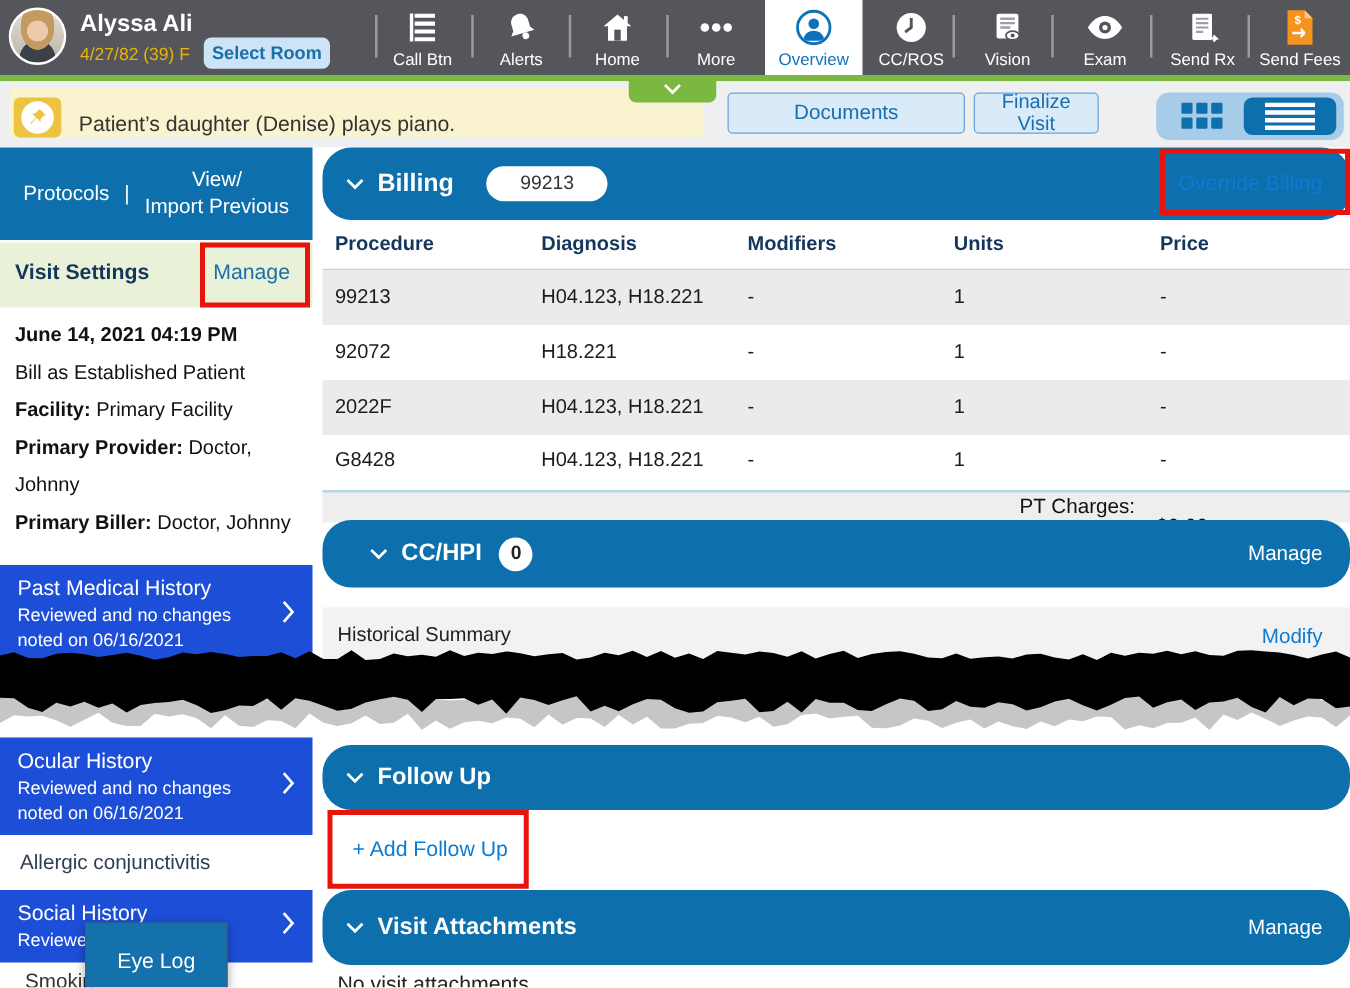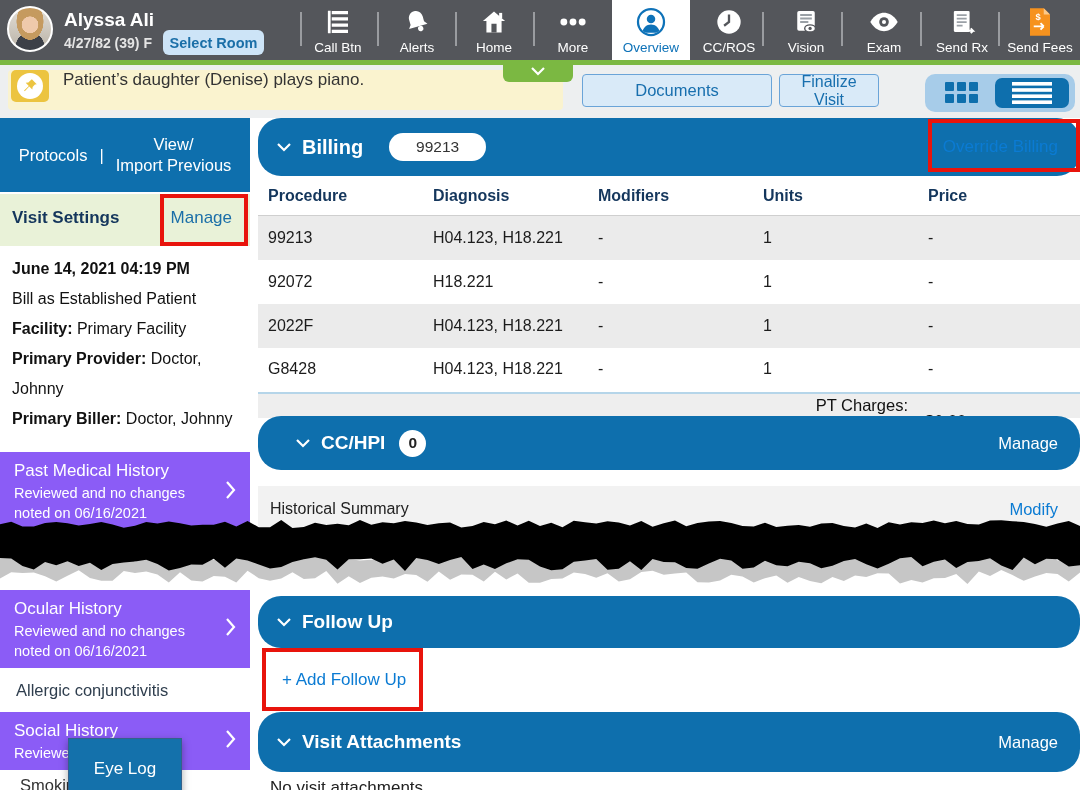--- a/index.html
+++ b/index.html
@@ -9,37 +9,37 @@
   
   .topbar{position:absolute;left:0;top:0;width:1080px;height:60px;background:#54565b;}
   .avatar{position:absolute;left:7px;top:6px;width:46px;height:46px;border-radius:50%;
           border:2.5px solid #fff;box-sizing:border-box;
           background:
            radial-gradient(circle at 50% 40%, #efc9ab 0 25%, transparent 26%),
            radial-gradient(ellipse at 50% 32%, #c59a5f 0 45%, transparent 46%),
            radial-gradient(circle at 50% 92%, #3c4048 0 32%, transparent 33%),
            linear-gradient(180deg,#e3ded6,#b9b2a6);}
   .pt-name{position:absolute;left:64px;top:9px;color:#fff;font-size:19px;font-weight:bold;}
-  .pt-dob{position:absolute;left:64px;top:35px;color:#e5e5e5;font-size:14px;font-weight:bold;}
+  .pt-dob{position:absolute;left:64px;top:35px;color:#eab308;font-size:14px;}
   .select-room{position:absolute;left:163px;top:30px;width:101px;height:25px;background:#cde4f7;
           border:none;border-radius:6px;color:#1b6fa8;font-size:14.5px;font-weight:600;
           font-family:inherit;display:flex;align-items:center;justify-content:center;cursor:pointer;}
   .nav-div{position:absolute;top:12px;width:1.5px;height:34px;background:#9a9ca0;}
   .nav-item{position:absolute;top:0;width:72px;height:60px;display:flex;flex-direction:column;
             align-items:center;justify-content:flex-start;cursor:pointer;}
   .nav-item .nico{height:34px;display:flex;align-items:center;justify-content:center;margin-top:5px;}
   .nav-item .nlab{color:#fff;font-size:13.5px;margin-top:1px;white-space:nowrap;}
   .nav-item.active{background:#fff;width:78px;}
   .nav-item.active .nlab{color:#0e72b8;}
 
   
   .green-strip{position:absolute;left:0;top:60px;width:1080px;height:5px;background:#7bb842;}
   .banner{position:absolute;left:0;top:65px;width:1080px;height:53px;background:#edeff0;}
   .note{position:absolute;left:8px;top:5px;width:555px;height:40px;background:#faf3cf;border-radius:4px;
-        display:flex;align-items:flex-start;}
+        display:flex;align-items:flex-end;}
   .pinbox{width:38px;height:32px;background:#ecc440;border-radius:5px;margin-left:3px;
           display:flex;align-items:center;justify-content:center;}
   .pincirc{width:26px;height:26px;background:#fff;border-radius:50%;display:flex;align-items:center;justify-content:center;}
   .note-text{margin-left:14px;font-size:17px;color:#333;}
   .green-tab{position:absolute;left:503px;top:-5px;width:70px;height:22px;background:#7bb842;
              border-radius:0 0 6px 6px;display:flex;align-items:center;justify-content:center;cursor:pointer;z-index:30;}
   .btn-lite{position:absolute;top:9px;height:33px;box-sizing:border-box;background:#d9eaf8;border:1px solid #6aa4d8;
             border-radius:4px;color:#186fae;font-size:16.5px;font-family:inherit;
             display:flex;align-items:center;justify-content:center;cursor:pointer;}
   .toggle{position:absolute;left:925px;top:9px;width:150px;height:38px;background:#a7cce9;border-radius:10px;}
@@ -50,21 +50,21 @@
   
   .sidebar{position:absolute;left:0;top:118px;width:250px;height:788px;background:#fff;}
   .sb-protocols{position:absolute;left:0;top:0;width:250px;height:74px;background:#0e6fad;color:#fff;
                 display:flex;align-items:center;justify-content:center;font-size:16.5px;}
   .sb-vi{ text-align:center;line-height:21px;}
   .sb-visit-settings{position:absolute;left:0;top:76px;width:250px;height:52px;background:#e9f2d8;}
   .sb-vs-title{position:absolute;left:12px;top:14px;font-size:17px;font-weight:bold;color:#14365c;}
   .sb-vs-manage{position:absolute;right:18px;top:14px;font-size:17px;color:#1b6fa8;cursor:pointer;}
   .sb-info{position:absolute;left:0;top:128px;width:250px;height:206px;overflow:hidden;
            padding:8px 12px 0 12px;box-sizing:border-box;font-size:16px;color:#111;line-height:30px;}
-  .sb-sec{position:absolute;left:0;width:250px;background:#8b5cf6;color:#fff;padding:9px 14px;box-sizing:border-box;}
+  .sb-sec{position:absolute;left:0;width:250px;background:#1d4ed8;color:#fff;padding:9px 14px;box-sizing:border-box;}
   .sb-sec-title{font-size:17px;font-weight:500;}
   .sb-sec-sub{font-size:14.5px;line-height:20px;width:185px;margin-top:2px;}
   .sb-chev{position:absolute;right:14px;top:50%;transform:translateY(-50%);}
   .sb-item{position:absolute;left:0;width:250px;background:#fff;color:#2f3e4e;font-size:16.5px;
            display:flex;align-items:center;padding-left:16px;box-sizing:border-box;}
   .melanoma{position:absolute;left:6px;top:436px;font-size:15px;color:#3a3a3a;z-index:1;}
   .smoking{position:absolute;left:20px;top:658px;font-size:16.5px;color:#333;}
   .eyelog{position:absolute;left:68px;top:620px;width:114px;height:62px;background:#1471ab;
           border:1px solid #35618a;box-sizing:border-box;color:#fff;font-size:17px;
           display:flex;align-items:center;justify-content:center;cursor:pointer;z-index:20;

